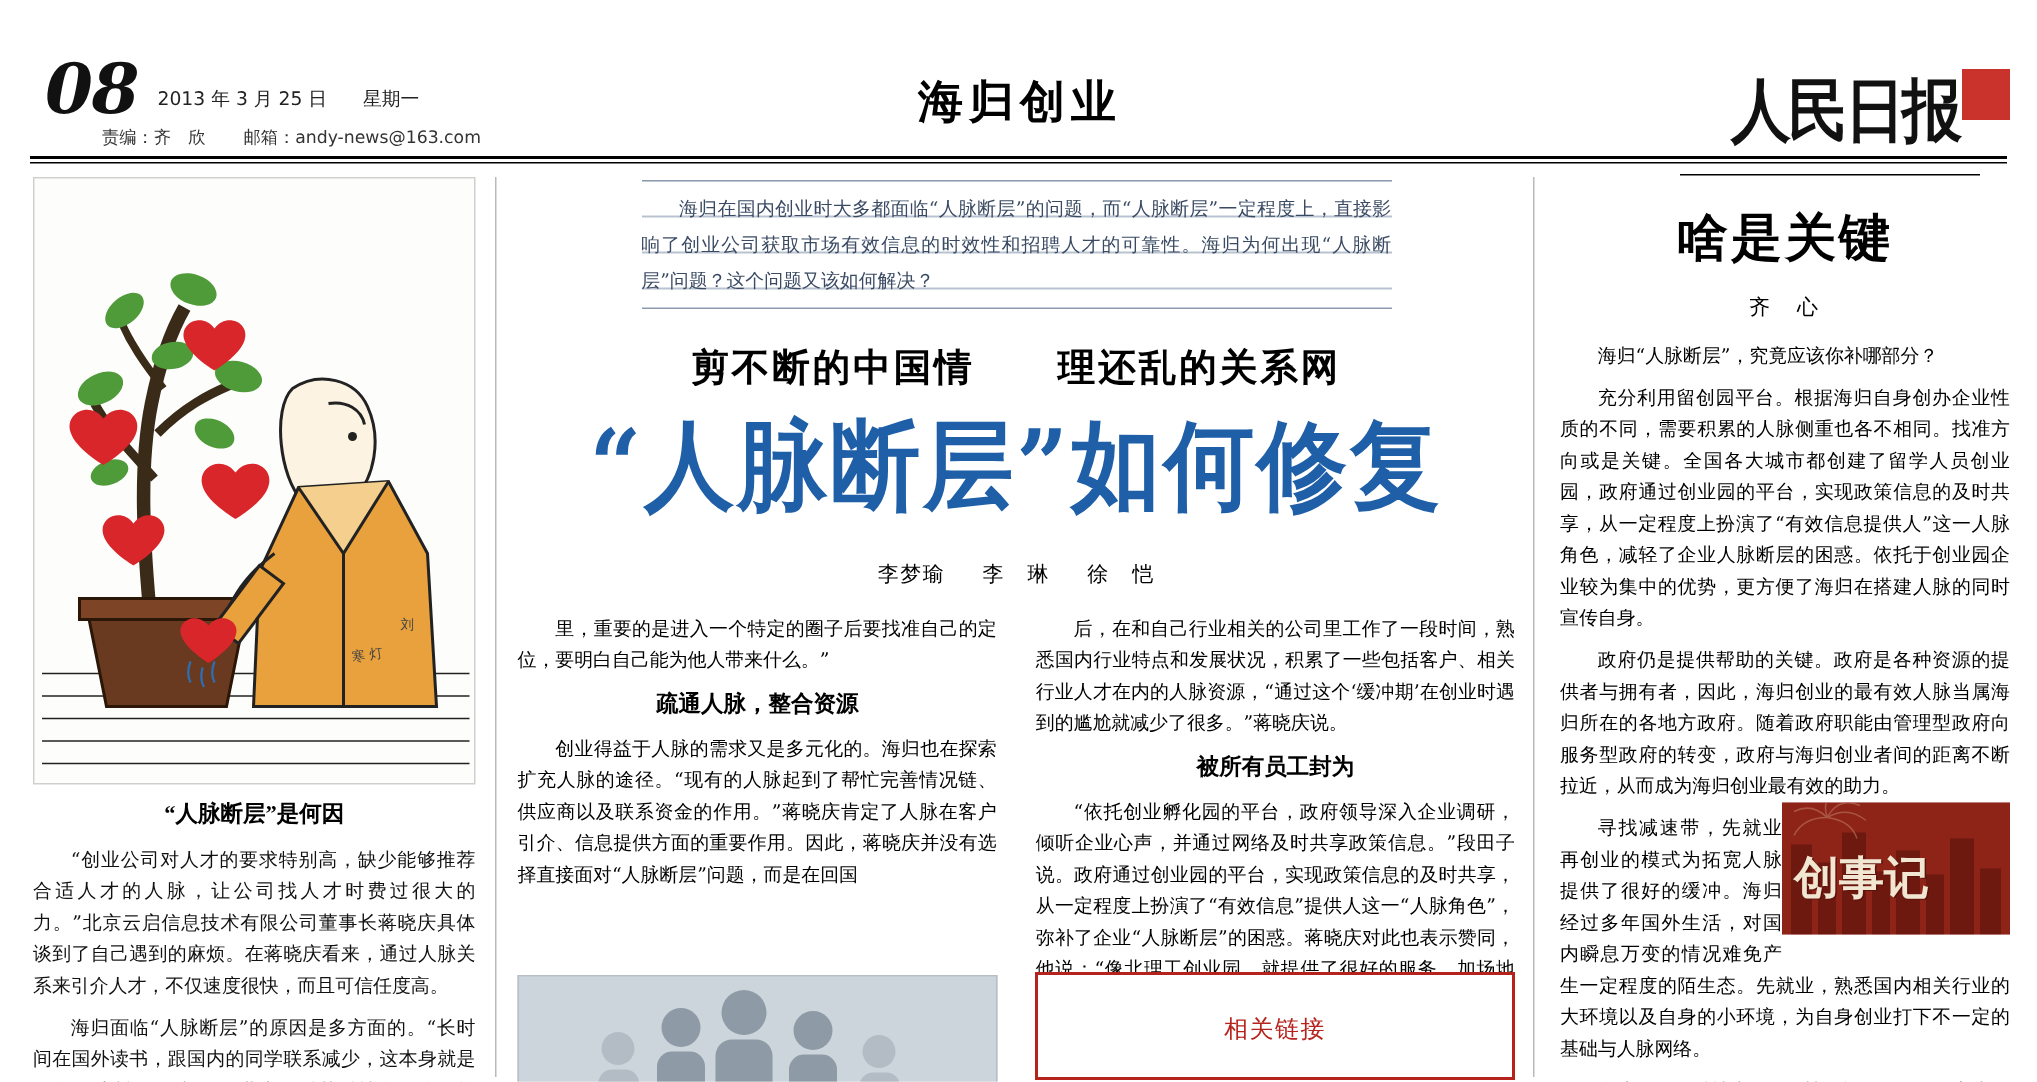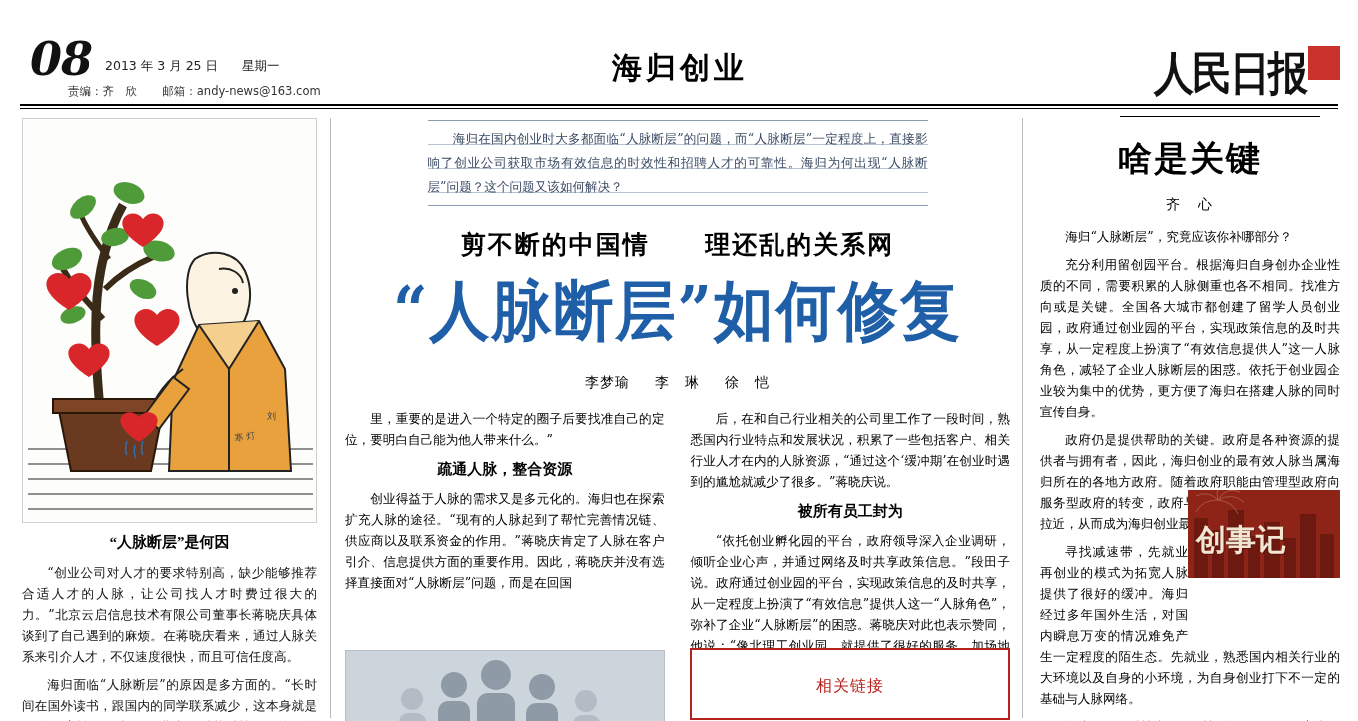--- a/index.html
+++ b/index.html
@@ -238,21 +238,21 @@
   }
   .r-body {
     margin-top:12px;
     font-family:"DejaVu Serif", serif;
     font-size:12.6px;
     line-height:21px;
     text-align:justify;
   }
   .r-body p { margin:0 0 7px 0; text-indent:2em; }
   .r-logo {
-    position:absolute; right:0; top:368px;
+    position:absolute; right:0; top:413px;
     width:152px; height:88px;
     overflow:hidden;
     background:#8a1f16;
   }
   .r-logo-text {
     position:absolute; left:8px; top:30px;
     font-family:"DejaVu Serif", serif;
     font-size:30px;
     font-weight:bold;
     color:#f0e6d2;

